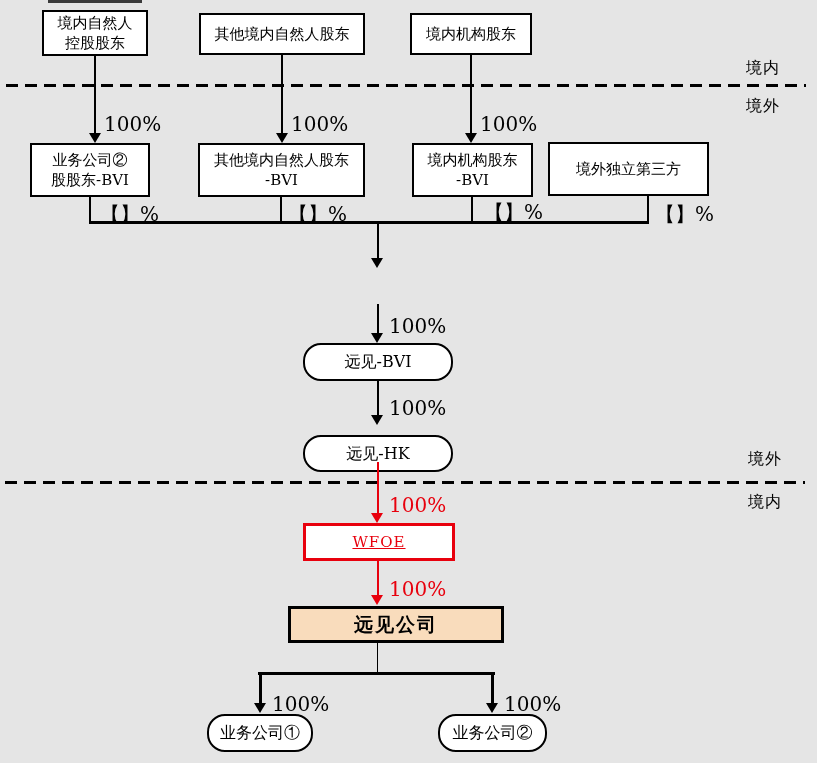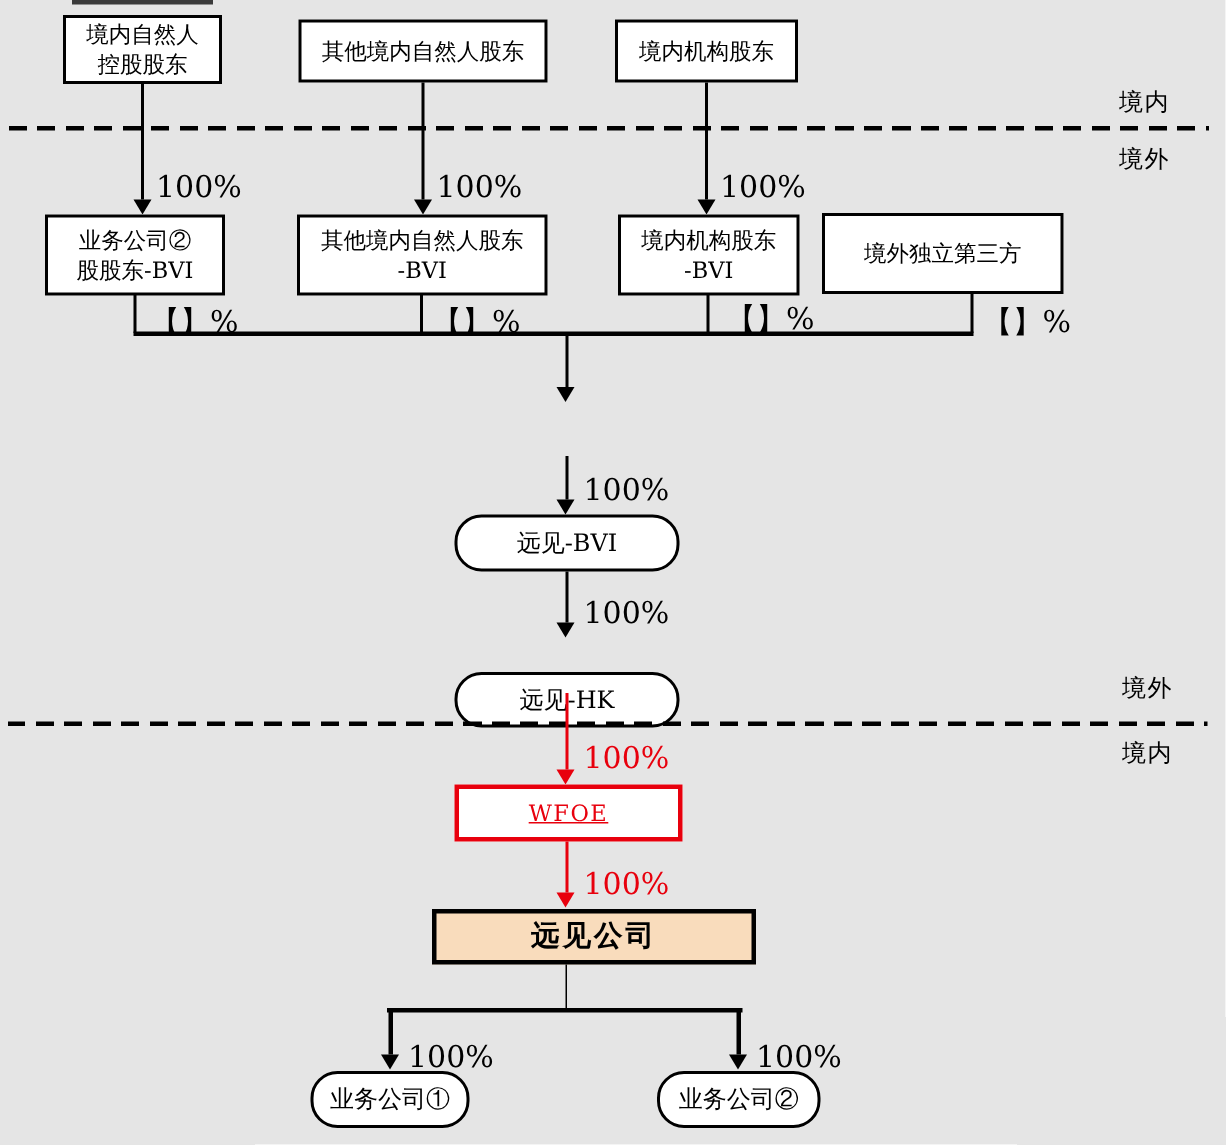--- a/index.html
+++ b/index.html
@@ -81,21 +81,21 @@
 
 
   <div class="vline" style="left:377px;top:304px;width:2px;height:29px;"></div>
   <div class="arr" style="left:371px;top:333px;"></div>
   <div class="lbl" style="left:389px;top:314px;">100%</div>
   <div class="node mid" style="left:303px;top:343px;width:150px;height:38px;">远见-BVI</div>
 
   <div class="vline" style="left:377px;top:381px;width:2px;height:34px;"></div>
   <div class="arr" style="left:371px;top:415px;"></div>
   <div class="lbl" style="left:389px;top:396px;">100%</div>
-  <div class="node mid" style="left:303px;top:448px;width:150px;height:37px;">远见-HK</div>
+  <div class="node mid" style="left:303px;top:435px;width:150px;height:37px;">远见-HK</div>
 
   <div class="blabel" style="left:748px;top:449px;">境外</div>
   <div class="dash" style="left:5px;top:481px;width:800px;"></div>
   <div class="blabel" style="left:748px;top:492px;">境内</div>
 
   <div class="vline red-b" style="left:377px;top:462px;width:2px;height:51px;"></div>
   <div class="arr red-a" style="left:371px;top:513px;"></div>
   <div class="lbl red-t" style="left:389px;top:493px;">100%</div>
   <div class="node wfoe" style="left:303px;top:523px;width:152px;height:38px;">WFOE</div>
 

